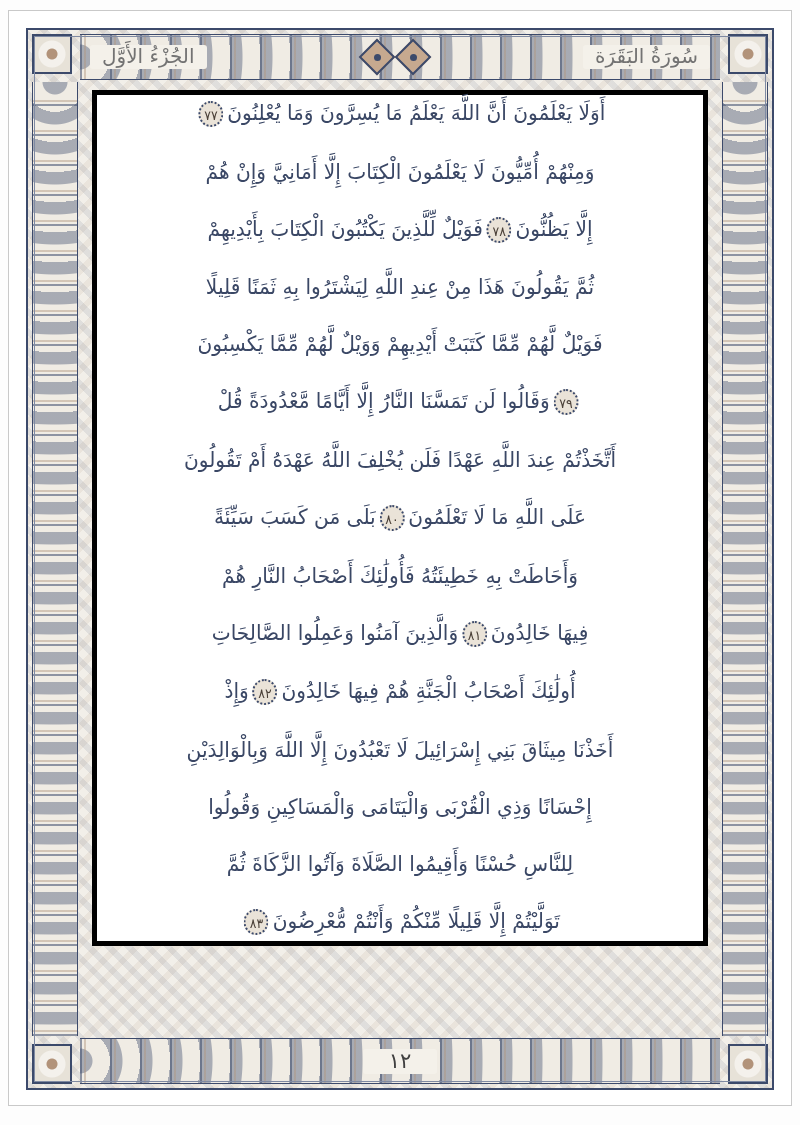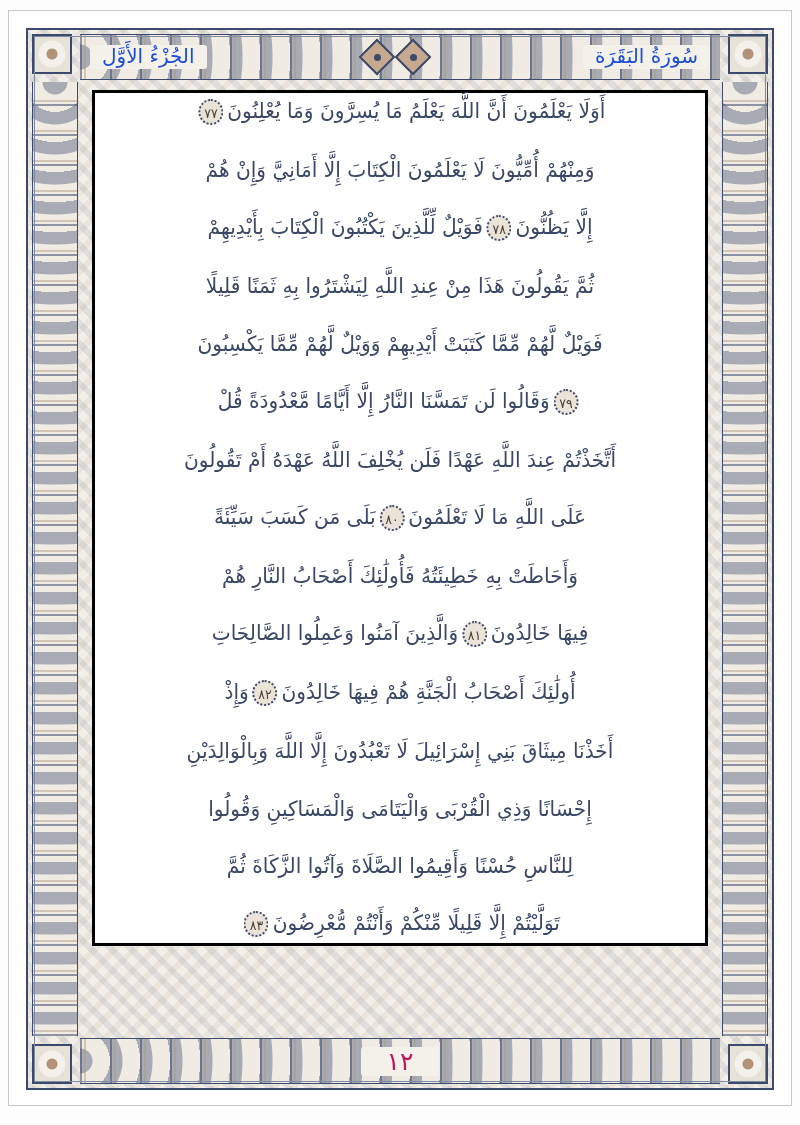--- a/index.html
+++ b/index.html
@@ -128,21 +128,21 @@
     z-index: 4;
   }
   .header-plate {
     background: #f4f1ea;
     padding: 1px 12px 3px 12px;
     border-radius: 3px;
   }
   .header-text {
     font-family: "DejaVu Sans", sans-serif;
     font-size: 20px;
-    color: #1d4ed8;
+    color: #737373;
     direction: rtl;
     white-space: nowrap;
     line-height: 1;
   }
   
   .header-medallion {
     position: relative;
     width: 130px; height: 34px;
   }
   .header-medallion .dia {
@@ -181,33 +181,33 @@
     display: flex; align-items: center; justify-content: center;
     z-index: 4;
   }
   .page-plate {
     background: #f4f1ea;
     padding: 2px 26px;
     border-radius: 3px;
   }
   .page-number {
     font-family: "DejaVu Sans", sans-serif;
-    font-size: 25px;
-    color: #be185d;
+    font-size: 21px;
+    color: #404040;
     direction: rtl;
     line-height: 1;
   }
 
   
   .text-area {
     position: absolute;
     left: 92px; top: 90px;
     width: 616px; height: 856px;
     background: #ffffff;
-    border: 3px solid #000000;
+    border: 5px solid #000000;
     box-sizing: border-box;
     z-index: 3;
   }
   .verse-lines {
     position: absolute;
     left: 10px; right: 10px; top: 6px; bottom: 6px;
     display: flex;
     flex-direction: column;
     justify-content: space-between;
     direction: rtl;

